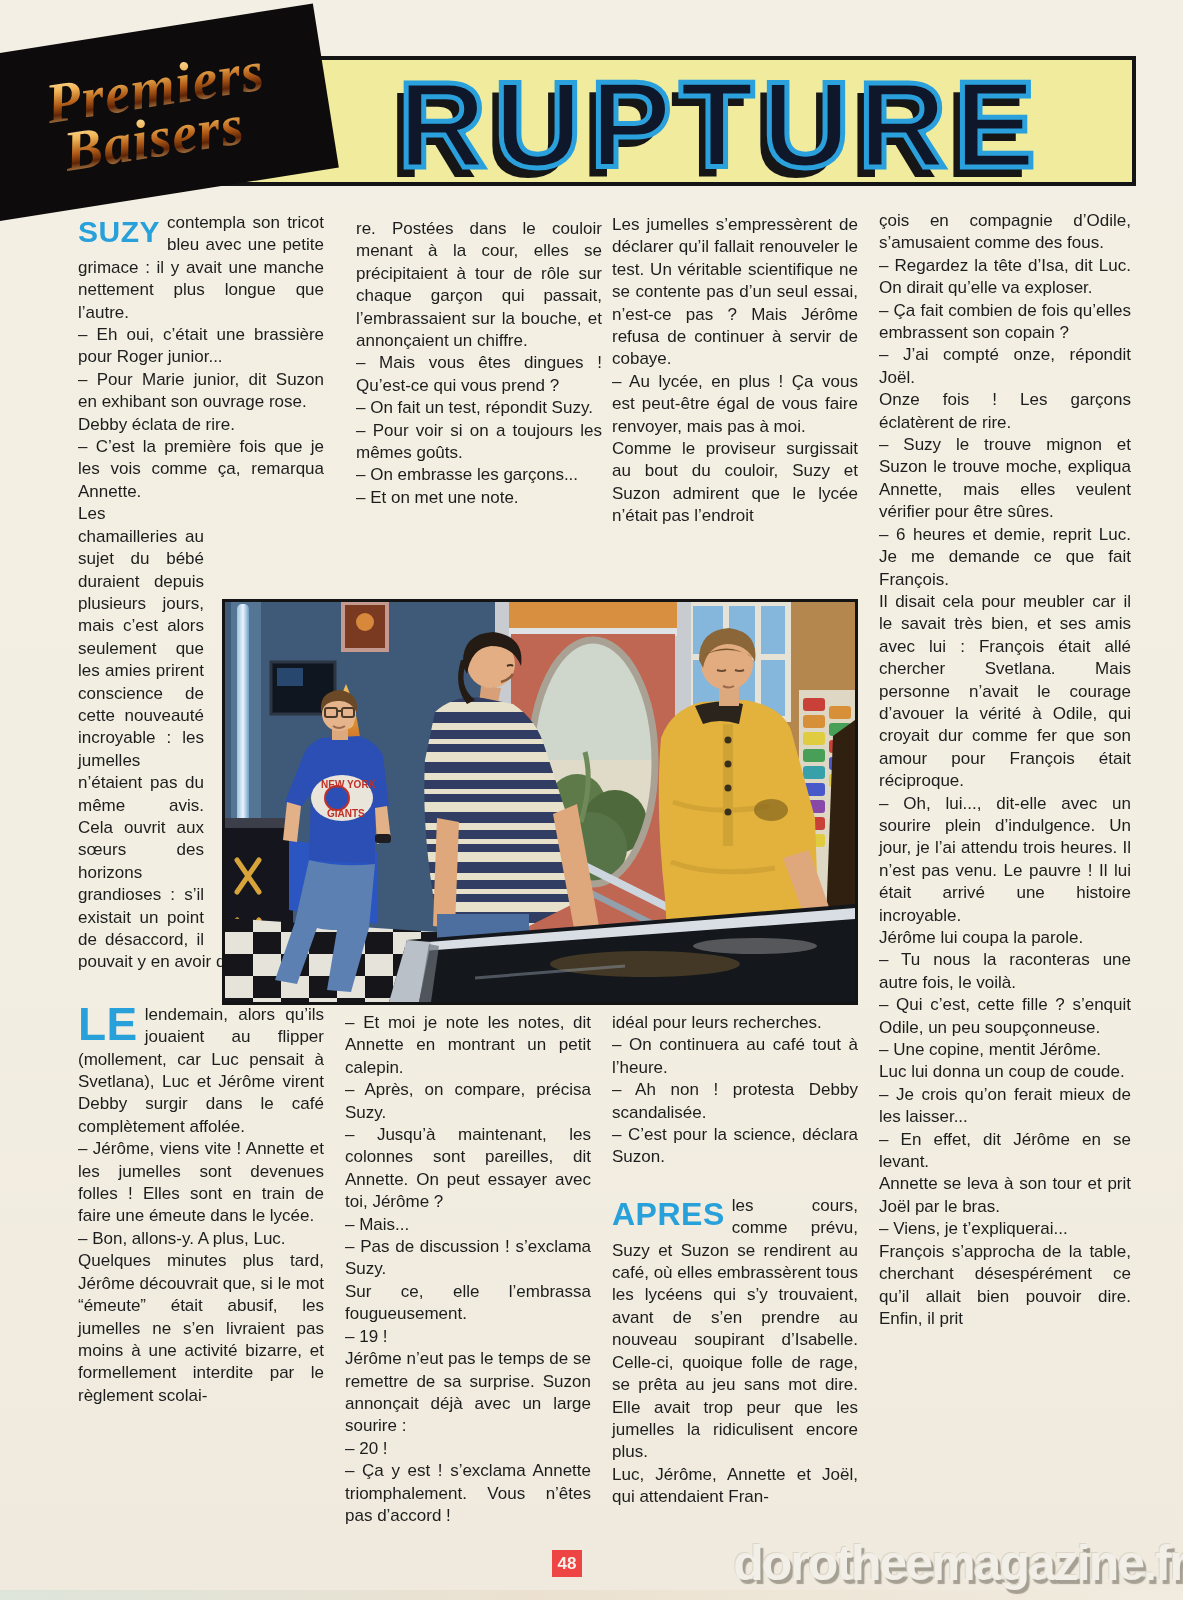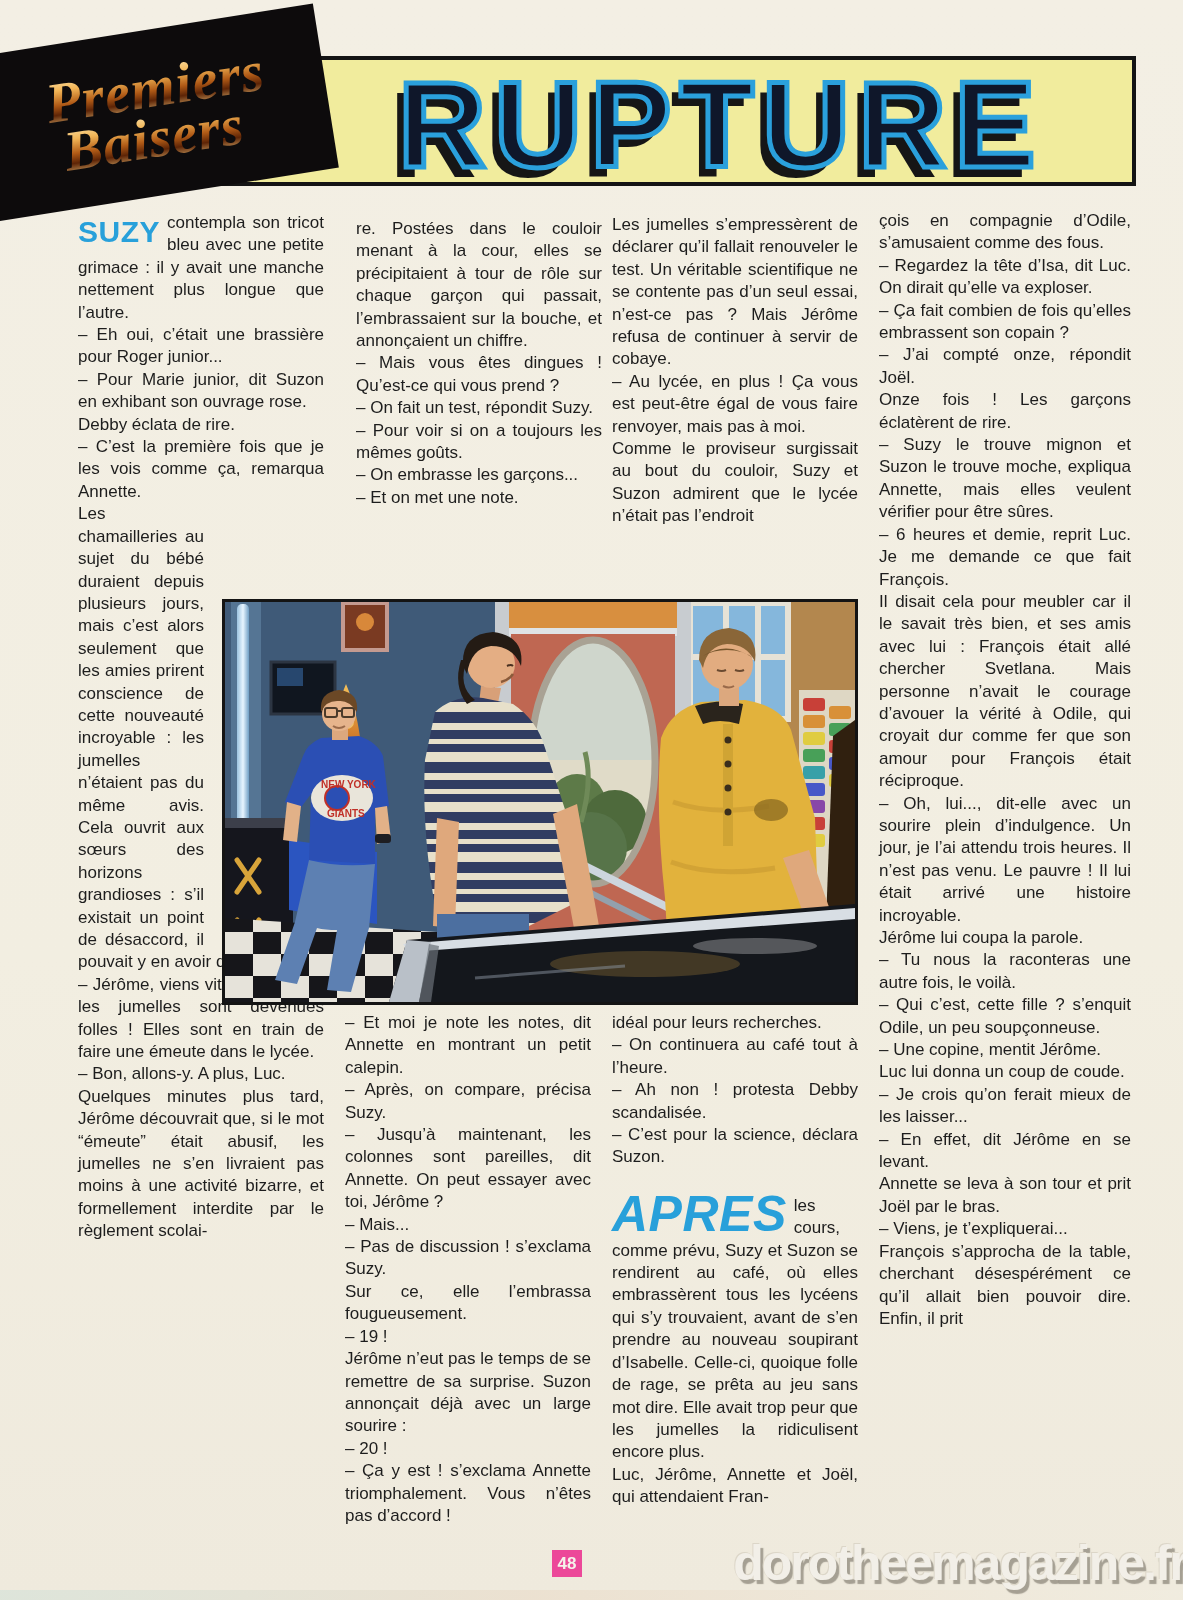--- a/index.html
+++ b/index.html
@@ -45,34 +45,34 @@
   .col2b{left:345px;top:1012px;}
   .col3t{left:612px;top:214px;height:385px;overflow:hidden;}
   .col3b{left:612px;top:1012px;}
   .col4{left:879px;top:210px;width:252px;}
   .dc{
     float:left;color:#28a0da;font-weight:bold;padding-right:7px;
     letter-spacing:0.5px;
   }
   .dc-suzy{font-size:30px;line-height:40px;}
   .dc-le{font-size:46px;line-height:40px;}
-  .dc-apres{font-size:50px;line-height:38px;font-style:italic;}
+  .dc-apres{font-size:32px;line-height:38px;}
   .mt30{margin-top:30px !important;}
   .mt26{margin-top:26px !important;}
   .photo-cut{float:right;width:112px;height:440px;margin-left:8px;}
   
   .photo{
     position:absolute;left:222px;top:599px;width:636px;height:406px;
     border:3px solid #141414;box-sizing:border-box;background:#fdba74;z-index:2;
   }
   .photo svg{display:block;width:630px;height:400px;}
   
   .page-badge{
     position:absolute;left:552px;top:1550px;width:30px;height:27px;z-index:4;
-    background:#ec4899;color:#f5f2ea;font-size:17px;font-weight:bold;
+    background:#ef4444;color:#f5f2ea;font-size:17px;font-weight:bold;
     display:flex;align-items:center;justify-content:center;
   }
   .watermark{
     position:absolute;right:-4px;top:1534px;z-index:5;
     font-size:50px;font-weight:bold;letter-spacing:-2px;
     color:#f2efe8;
     text-shadow:-1px -1px 0 #dcd6c8, 3px 4px 1px rgba(92,86,74,.5);
     white-space:nowrap;
   }
   .scan-edge{
@@ -94,20 +94,21 @@
 </div>
 
 <div class="col col1">
   <p><span class="dc dc-suzy">SUZY</span><span>contempla son tricot bleu avec une petite grimace : il y avait une manche nettement plus longue que l’autre.</span></p>
   <p>– Eh oui, c’était une brassière pour Roger junior...</p>
   <p>– Pour Marie junior, dit Suzon en exhibant son ouvrage rose.</p>
   <p>Debby éclata de rire.</p>
   <p>– C’est la première fois que je les vois comme ça, remarqua Annette.</p>
   <div class="photo-cut"></div>
   <p>Les chamailleries au sujet du bébé duraient depuis plusieurs jours, mais c’est alors seulement que les amies prirent conscience de cette nouveauté incroyable : les jumelles n’étaient pas du même avis. Cela ouvrit aux sœurs des horizons grandioses : s’il existait un point de désaccord, il pouvait y en avoir d’autres...</p>
+  <p class="mt30"><span class="dc dc-le">LE</span><span>lendemain, alors qu’ils jouaient au flipper (mollement, car Luc pensait à Svetlana), Luc et Jérôme virent Debby surgir dans le café complètement affolée.</span></p>
   <p>– Jérôme, viens vite ! Annette et les jumelles sont devenues folles ! Elles sont en train de faire une émeute dans le lycée.</p>
   <p>– Bon, allons-y. A plus, Luc.</p>
   <p>Quelques minutes plus tard, Jérôme découvrait que, si le mot “émeute” était abusif, les jumelles ne s’en livraient pas moins à une activité bizarre, et formellement interdite par le règlement scolai-</p>
 </div>
 
 <div class="col col2t">
   <p>re. Postées dans le couloir menant à la cour, elles se précipitaient à tour de rôle sur chaque garçon qui passait, l’embrassaient sur la bouche, et annonçaient un chiffre.</p>
   <p>– Mais vous êtes dingues ! Qu’est-ce qui vous prend ?</p>
   <p>– On fait un test, répondit Suzy.</p>
   <p>– Pour voir si on a toujours les mêmes goûts.</p>

